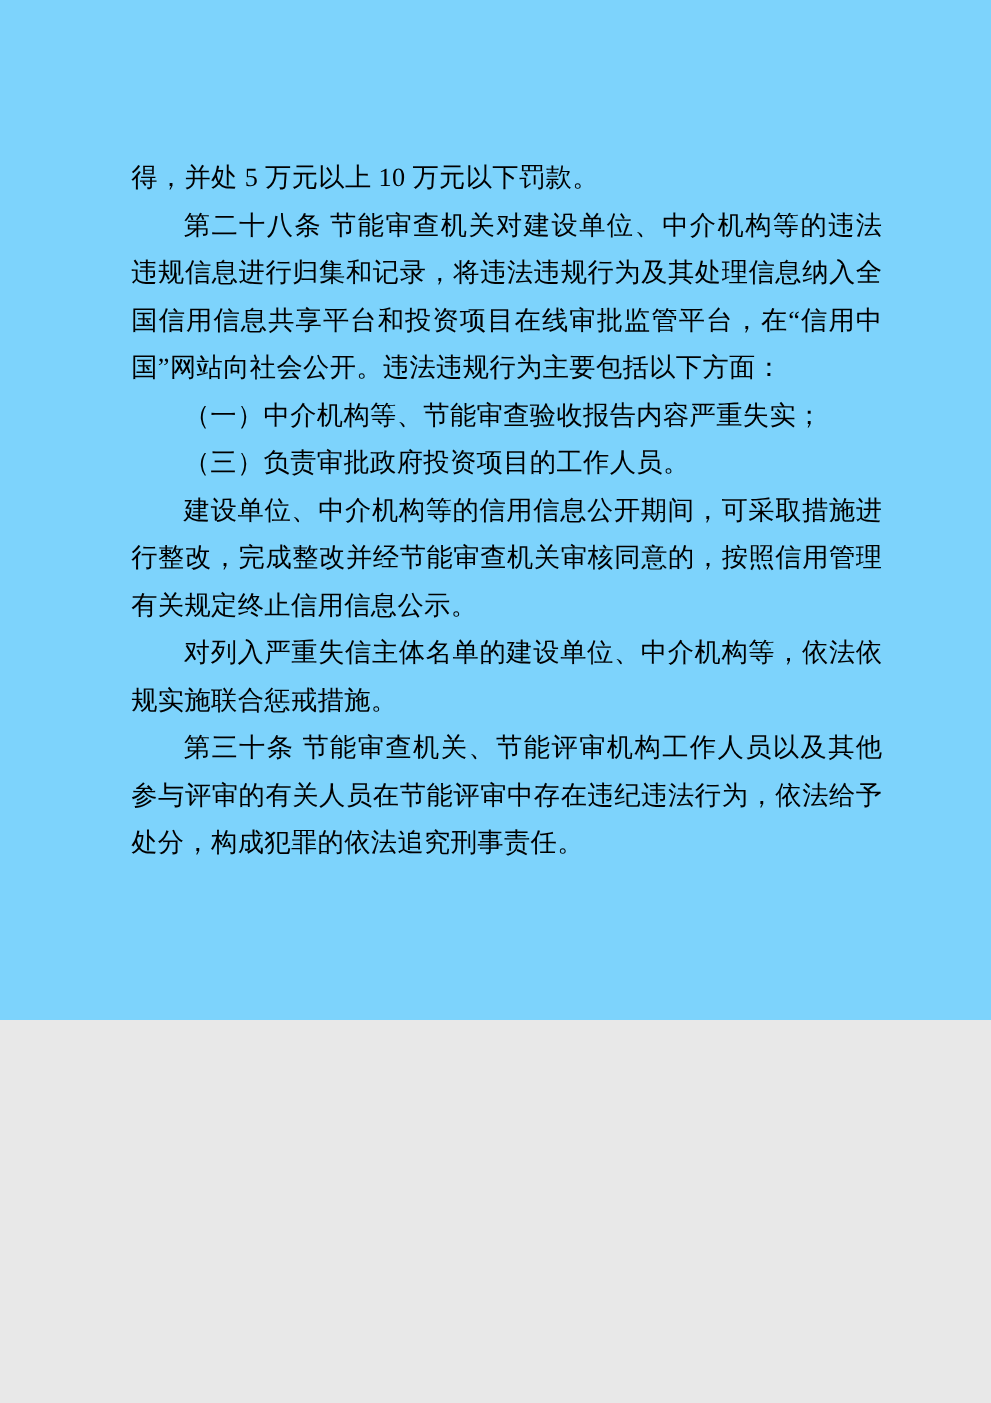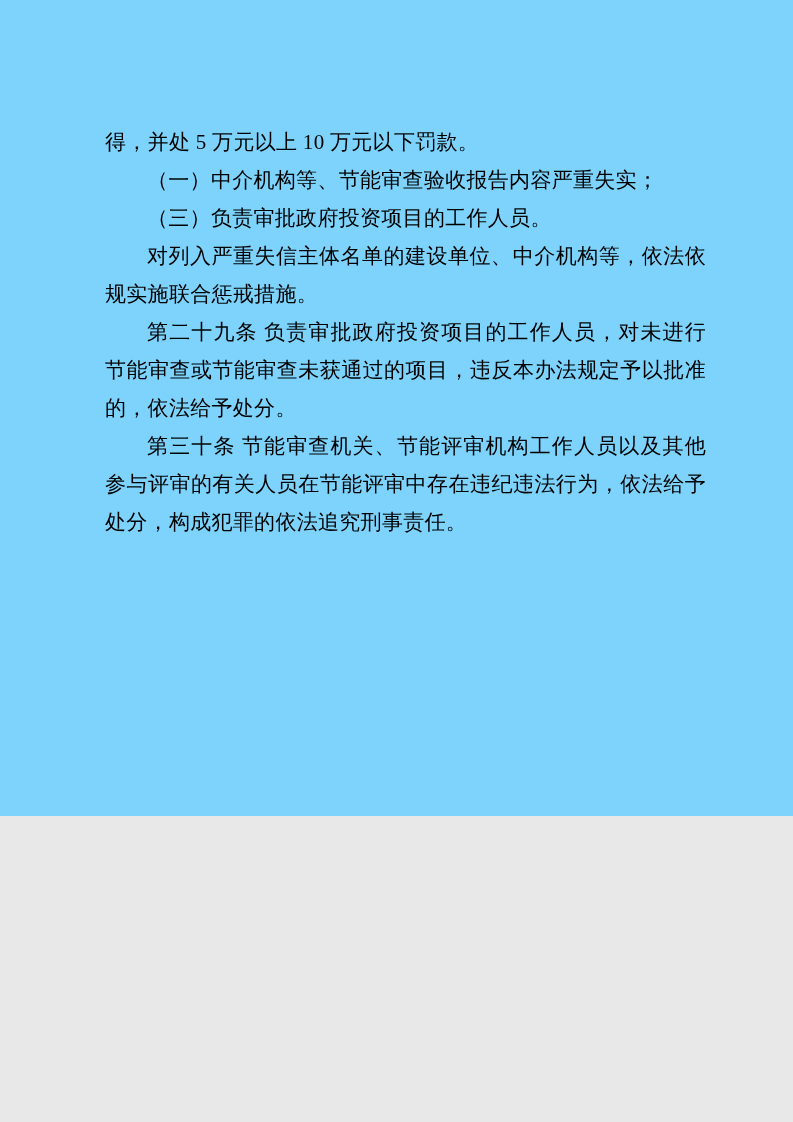--- a/index.html
+++ b/index.html
@@ -48,20 +48,21 @@
     font-weight: 400;
     font-family: Liberation Serif, serif;
   }
 </style>
 </head>
 <body>
 
 <div class="page">
   <div class="text-block">
       <p class="para">得，并处 5 万元以上 10 万元以下罚款。</p>
+      <p class="para indent">第二十八条 节能审查机关对建设单位、中介机构等的违法违规信息进行归集和记录，将违法违规行为及其处理信息纳入全国信用信息共享平台和投资项目在线审批监管平台，在“信用中国”网站向社会公开。违法违规行为主要包括以下方面：</p>
       <p class="para indent">（一）中介机构等、节能审查验收报告内容严重失实；</p>
       <p class="para indent">（三）负责审批政府投资项目的工作人员。</p>
+      <p class="para indent">建设单位、中介机构等的信用信息公开期间，可采取措施进行整改，完成整改并经节能审查机关审核同意的，按照信用管理有关规定终止信用信息公示。</p>
       <p class="para indent">对列入严重失信主体名单的建设单位、中介机构等，依法依规实施联合惩戒措施。</p>
-      <p class="para indent">第二十九条 负责审批政府投资项目的工作人员，对未进行节能审查或节能审查未获通过的项目，违反本办法规定予以批准的，依法给予处分。</p>
       <p class="para indent">第三十条 节能审查机关、节能评审机构工作人员以及其他参与评审的有关人员在节能评审中存在违纪违法行为，依法给予处分，构成犯罪的依法追究刑事责任。</p>
     </div>
   <div class="footer">10</div>
 </div>
 
 </body></html>

